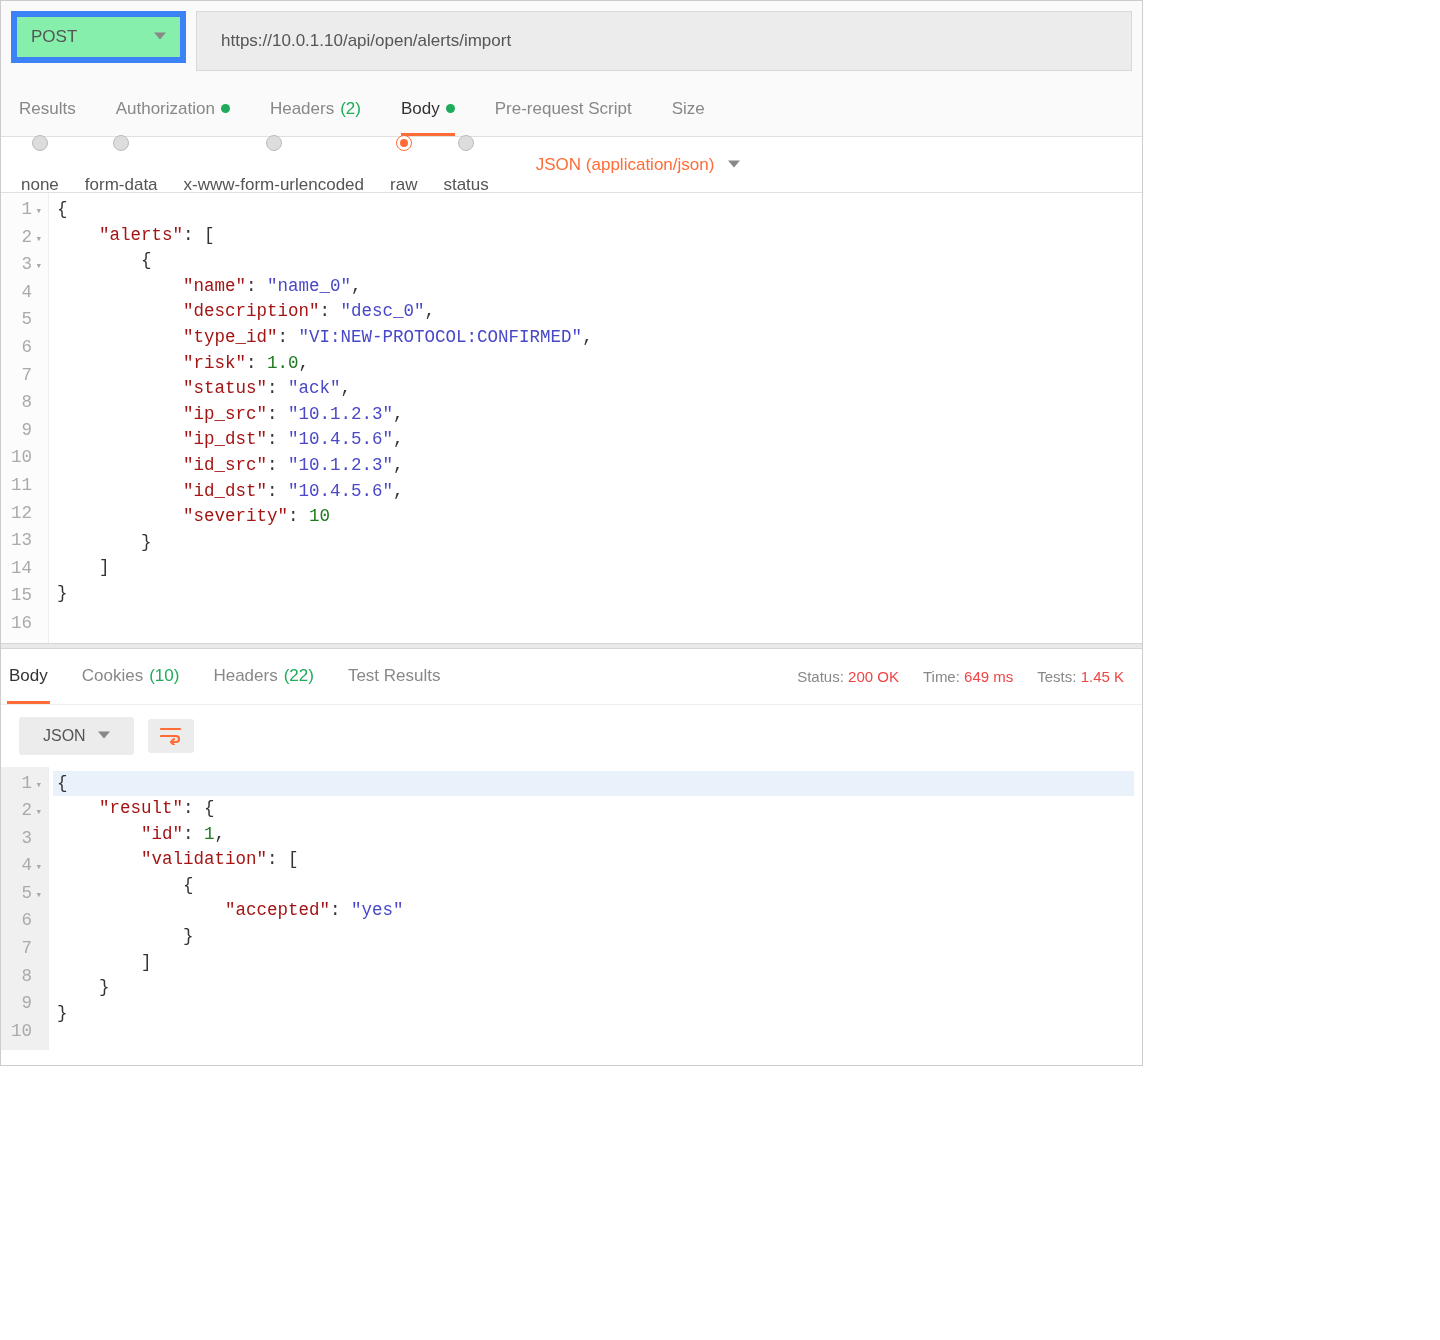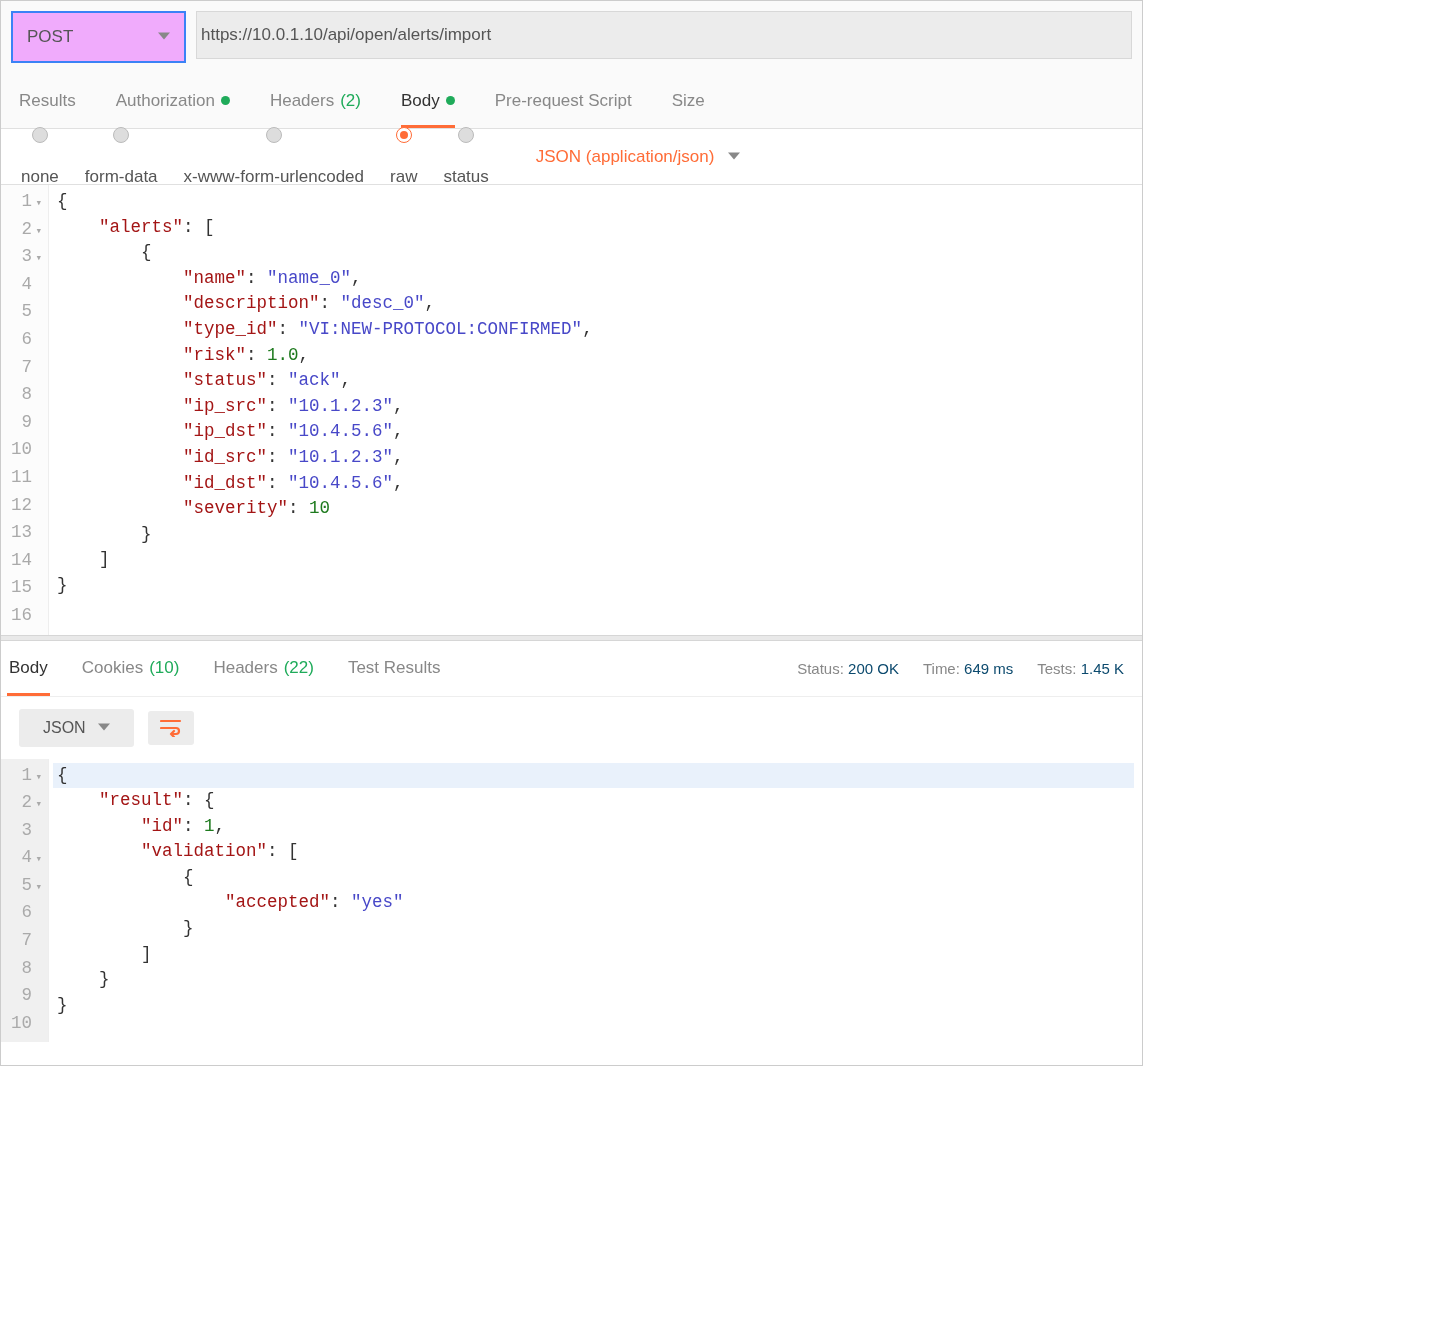--- a/index.html
+++ b/index.html
@@ -17,37 +17,37 @@
   
   .url-row {
     display: flex;
     padding: 10px 10px;
     gap: 10px;
     background: #fafafa;
   }
   .method-select {
     width: 175px;
     height: 52px;
-    background: #f0abfc;
-    border: 2px solid #3b82f6;
+    background: #86efac;
+    border: 6px solid #3b82f6;
     display: flex;
     align-items: center;
     justify-content: space-between;
     padding: 0 14px;
     font-size: 17px;
     color: #555;
     cursor: pointer;
   }
   .method-select .caret { color: #888; }
   .url-input {
     flex: 1;
-    height: 48px;
+    height: 60px;
     border: 1px solid #d8d8d8;
     background: #ececec;
-    padding: 0 4px;
+    padding: 0 24px;
     font-size: 17px;
     color: #555;
   }
 
   
   .tab-row {
     display: flex;
     align-items: center;
     gap: 40px;
     padding: 0 18px;
@@ -173,21 +173,21 @@
     cursor: pointer;
     height: 56px;
     display: flex;
     align-items: center;
     gap: 6px;
     border-bottom: 3px solid transparent;
     padding: 3px 2px 0 2px;
   }
   .resp-tab.active { color: #333; border-bottom-color: #ff6c37; }
   .resp-meta { display: flex; gap: 24px; font-size: 15px; color: #888; }
-  .resp-meta .val-green { color: #0c4a6e; }
+  .resp-meta .val-green { color: #ef4444; }
 
   
   .resp-controls {
     display: flex;
     align-items: center;
     gap: 14px;
     padding: 12px 18px;
     font-size: 16px;
     background: #fff;
   }

